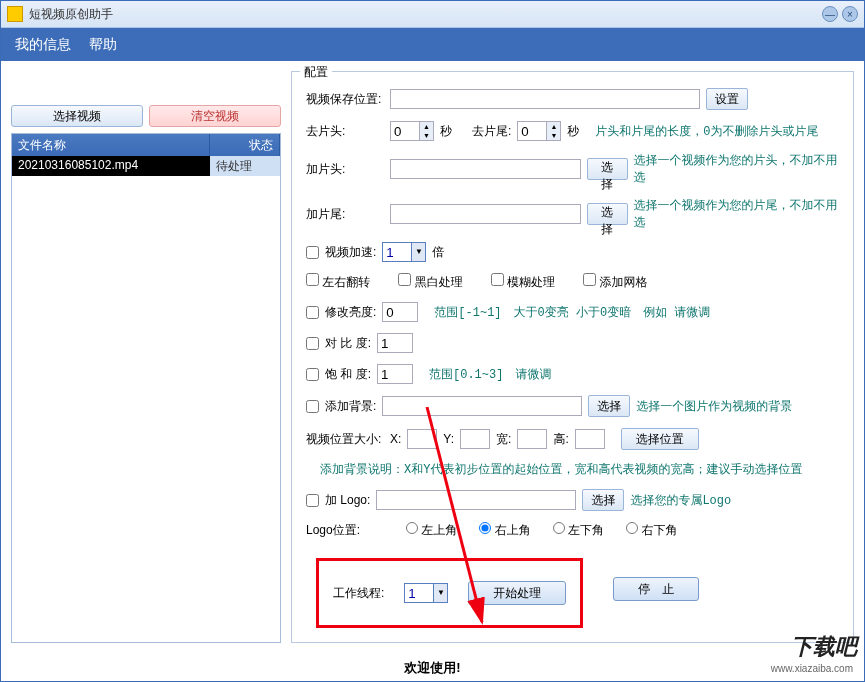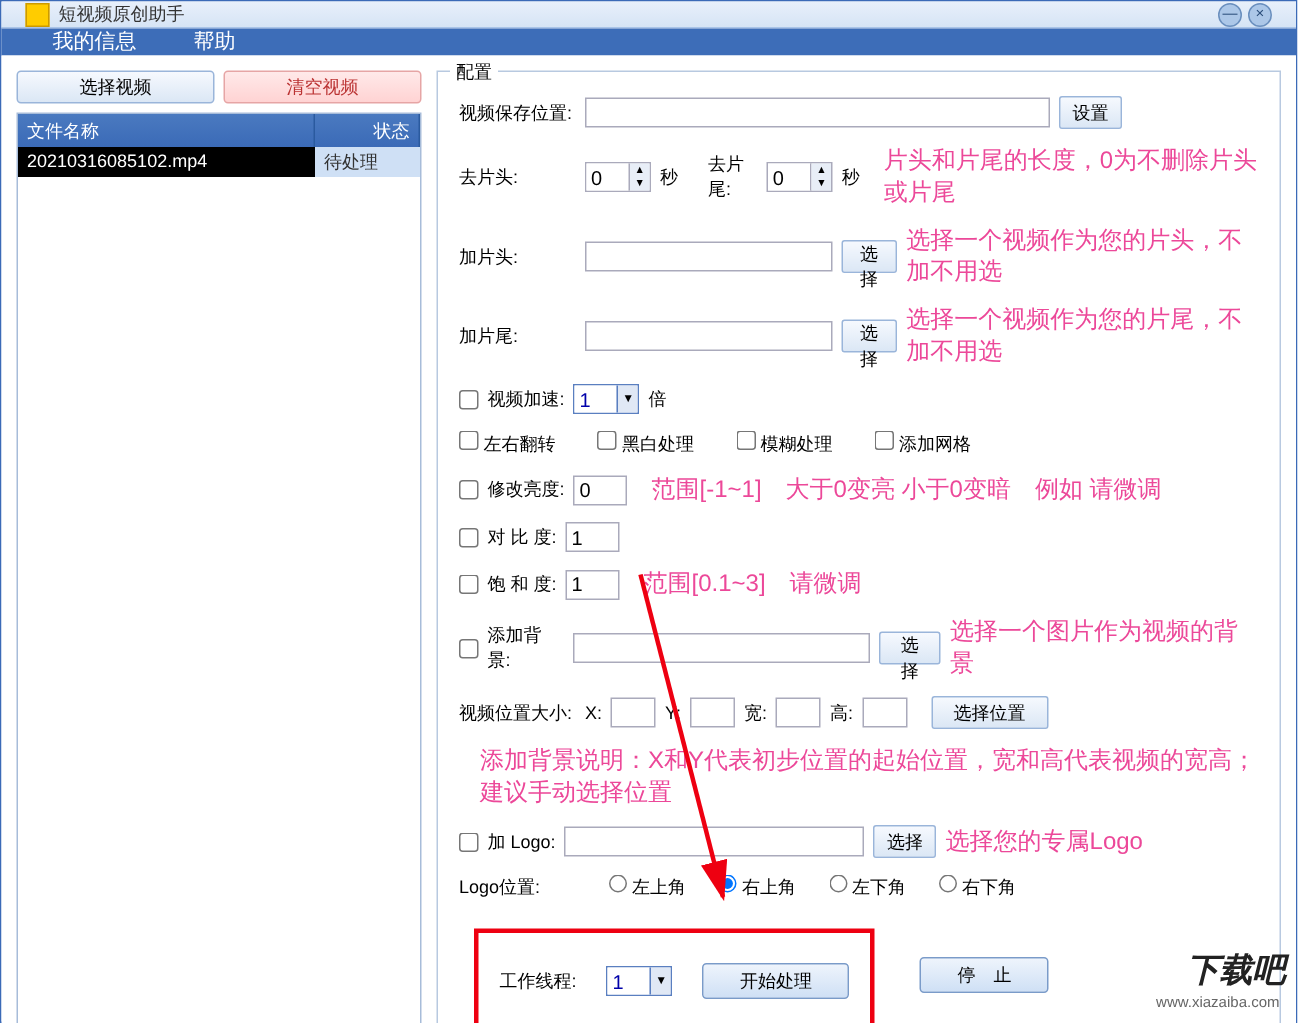--- a/index.html
+++ b/index.html
@@ -1,45 +1,45 @@
 <!DOCTYPE html>
 <html><head>
 <meta charset="utf-8">
 <style>
 * { box-sizing: border-box; margin: 0; padding: 0; }
 body { font-family: "Microsoft YaHei", SimSun, sans-serif; font-size: 12px; background: #fff; }
 .window { width: 865px; height: 682px; border: 1px solid #3b6ab7; background: #fff; display: flex; flex-direction: column; }
-.titlebar { height: 28px; background: linear-gradient(#e8f0fb, #d6e4f5); display: flex; align-items: center; padding: 0 16px; border-bottom: 1px solid #a9c4e8; }
+.titlebar { height: 28px; background: linear-gradient(#e8f0fb, #d6e4f5); display: flex; align-items: center; padding: 0 6px; border-bottom: 1px solid #a9c4e8; }
 .titlebar .app-icon { width: 16px; height: 16px; background: #fc0; border: 1px solid #c90; margin-right: 6px; }
 .titlebar .title { flex: 1; font-size: 12px; color: #333; }
 .titlebar .win-btn { width: 16px; height: 16px; border-radius: 50%; background: #acc7e8; border: 1px solid #6a8fbe; margin-left: 4px; display: flex; align-items: center; justify-content: center; font-size: 10px; color: #2a4d7a; cursor: pointer; }
 .menubar { height: 34px; background: #3d6db8; display: flex; align-items: center; padding: 0 14px; color: #fff; font-size: 14px; gap: 18px; }
-.menubar span { cursor: pointer; margin-left: 20px; }
+.menubar span { cursor: pointer; }
 .content { flex: 1; display: flex; padding: 10px; gap: 10px; background: #fff; }
 .left-panel { width: 270px; display: flex; flex-direction: column; }
-.left-buttons { display: flex; gap: 6px; margin-bottom: 6px; }
+.left-buttons { display: flex; gap: 6px; margin-bottom: 6px; margin-top: 34px; }
 .btn { height: 22px; padding: 0 12px; border: 1px solid #9ab5da; background: linear-gradient(#f6f9fe,#dbe7f5); border-radius: 3px; font-size: 12px; cursor: pointer; }
 .btn-pink { background: linear-gradient(#ffe9e9,#ffd3d3); border-color: #e6a5a5; color: #b33; }
 .left-buttons .btn { flex: 1; }
 .file-table { flex: 1; border: 1px solid #a7bcd9; background: #fff; }
 .file-header { display: flex; background: linear-gradient(#4a7ac0,#3b6ab7); color: #fff; height: 22px; }
 .file-header div { padding: 3px 6px; border-right: 1px solid #2a5a9f; }
 .file-header .col-name { flex: 1; }
 .file-header .col-status { width: 70px; text-align: right; }
 .file-row { display: flex; background: #000000; color: #fff; height: 20px; }
 .file-row .col-name { flex: 1; padding: 2px 6px; }
 .file-row .col-status { width: 70px; padding: 2px 6px; background: #cfe0f5; color: #333; }
 .config-panel { flex: 1; border: 1px solid #b8c9e0; position: relative; padding: 16px 14px 14px; }
 .config-title { position: absolute; top: -8px; left: 8px; background: #fff; padding: 0 4px; font-size: 12px; }
 .row { display: flex; align-items: center; margin-bottom: 11px; gap: 6px; }
 .label { font-size: 12px; min-width: 78px; text-align: left; text-align: justify; }
 .text-input { height: 20px; border: 1px solid #aab; background: #fff; padding: 0 3px; font-size: 12px; }
 .num-input { width: 36px; height: 20px; border: 1px solid #aab; text-align: left; padding: 0 3px; }
 .small-btn { height: 22px; padding: 0 8px; border: 1px solid #9ab5da; background: linear-gradient(#f6f9fe,#dbe7f5); border-radius: 2px; font-size: 12px; cursor: pointer; }
-.hint { color: #ec4899; font-size: 16px; }
+.hint { color: #0f766e; font-size: 12px; font-family: Liberation Mono, monospace; }
 .spinner { display: flex; align-items: center; border: 1px solid #aab; height: 20px; }
 .spinner input { border: none; width: 28px; height: 18px; text-align: left; padding: 0 3px; }
 .spinner .arrows { width: 14px; display: flex; flex-direction: column; border-left: 1px solid #aab; }
 .spinner .arrows div { height: 9px; font-size: 7px; text-align: center; line-height: 9px; background: #e8eef7; cursor: pointer; }
 .cb { width: 13px; height: 13px; }
 .radio { width: 12px; height: 12px; }
 .highlight-box { border: 3px solid #e01; padding: 20px 14px; display: inline-flex; align-items: center; gap: 20px; margin-left: 10px; margin-top: 8px; }
 .big-btn { height: 24px; padding: 0 24px; border: 1px solid #7a9bc9; background: linear-gradient(#eef4fc,#cfe0f5); border-radius: 3px; font-size: 12px; cursor: pointer; }
 .dropdown { height: 20px; border: 1px solid #5a7fc0; display: flex; align-items: center; }
 .dropdown input { border: none; width: 28px; height: 18px; padding: 0 3px; color: #00a; }

